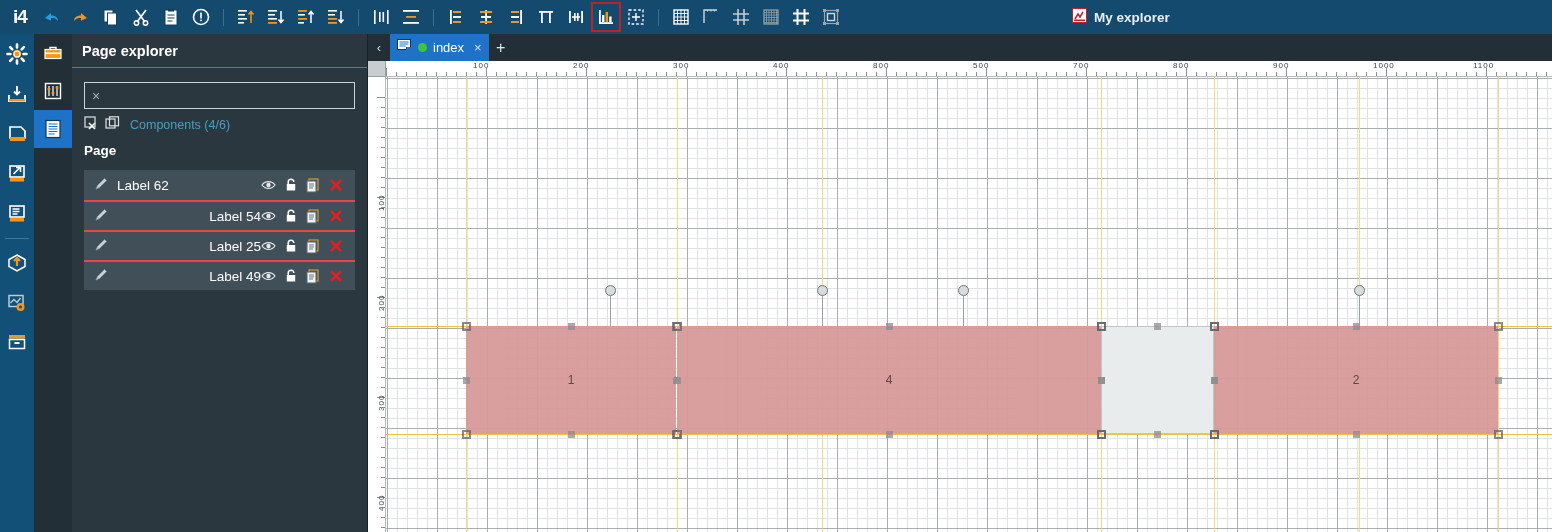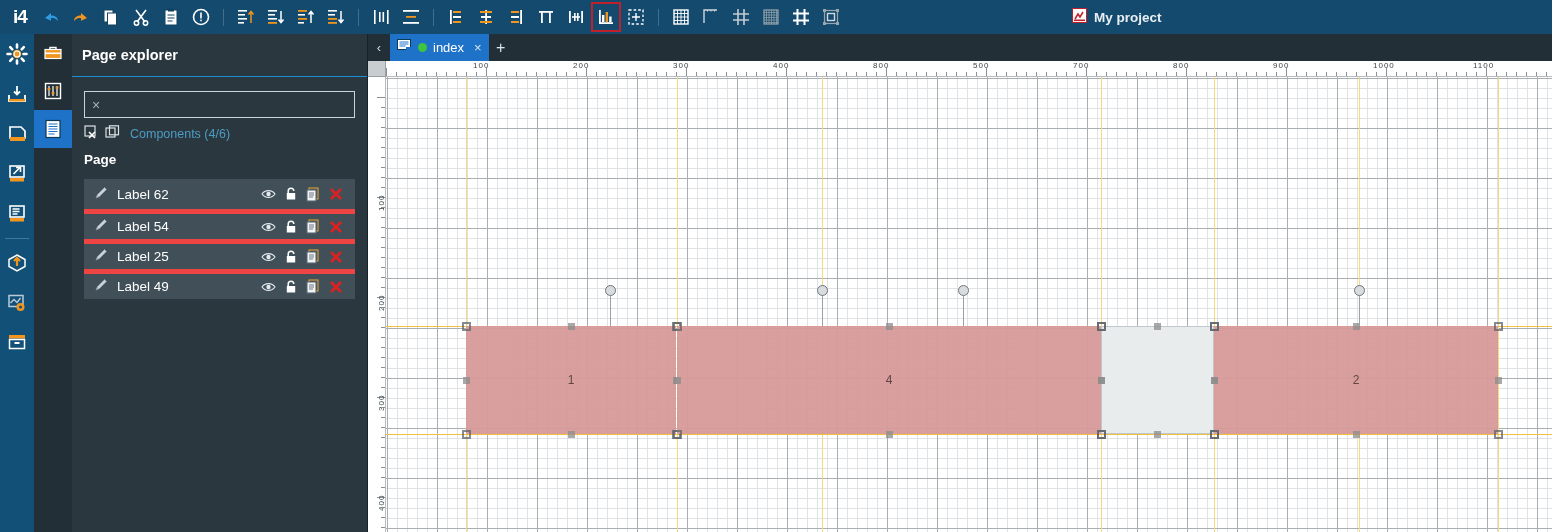--- a/index.html
+++ b/index.html
@@ -63,21 +63,21 @@
   }
   .rail2 .r2item.active{ background:#1e72c8; }
 
   
   .panel{
     position:absolute; left:72px; top:34px; width:296px; height:498px;
     background:#2b373e;
     border-right:1px solid #17222a;
   }
   .panel-header{
-    height:43px; display:flex; align-items:center;
+    height:34px; display:flex; align-items:center;
     padding-left:10px;
     border-bottom:1px solid #1d8dd4;
     background:#2b373e;
   }
   .panel-title{ color:#ffffff; font-size:14.5px; font-weight:bold; }
   .panel-body{ padding:14px 12px 0 12px; }
   .search-wrap{
     position:relative; height:27px;
     border:1px solid #c9d4da; background:#2b373e;
     display:flex; align-items:center;
@@ -96,21 +96,21 @@
   }
   .comp-link{ color:#4b9cc4; font-size:12.5px; cursor:pointer; margin-left:4px; }
   .page-label{ color:#ffffff; font-size:13.5px; font-weight:bold; margin-top:8px; }
 
   .list{ margin-top:12px; }
   .list-row{
     height:30px; display:flex; align-items:center;
     background:#414f58; margin-bottom:0px;
     padding-left:10px; cursor:pointer;
   }
-  .list-row + .list-row{ border-top:5px solid #ef4444; }
+  .list-row + .list-row{ border-top:2px solid #ef4444;text-align:right; }
   .row-name{ color:#ffffff; font-size:13.5px; margin-left:8px; flex:1; }
   .row-actions{ display:flex; align-items:center; gap:9px; padding-right:12px; }
   .row-actions span{ cursor:pointer; display:flex; align-items:center; }
 
   
   .editor{
     position:absolute; left:368px; top:34px; width:1184px; height:498px;
     background:#222f36;
   }
   .tabbar{
@@ -399,21 +399,21 @@
     </div>
 
     <div class="project">
       <span>
         <svg width="15" height="15" viewBox="0 0 15 15">
           <rect x="0.5" y="0.5" width="14" height="14" fill="#ffffff" stroke="#c0202a"></rect>
           <path d="M3 11 L6 6 L8 9 L11 4" stroke="#c0202a" stroke-width="1.5" fill="none"></path>
           <rect x="2" y="11.5" width="11" height="1.6" fill="#c0202a"></rect>
         </svg>
       </span>
-      <span class="plabel">My project</span>
+      <span class="plabel">My explorer</span>
     </div>
   </div>
 
   <div class="rail">
     <div class="ritem" title="Settings">
       <svg width="22" height="22" viewBox="0 0 22 22">
         <circle cx="11" cy="11" r="4.2" fill="#f0961e"></circle>
         <path d="M11 1.5v3M11 17.5v3M1.5 11h3M17.5 11h3M4.2 4.2l2.1 2.1M15.7 15.7l2.1 2.1M17.8 4.2l-2.1 2.1M6.3 15.7l-2.1 2.1" stroke="#ffffff" stroke-width="2.6" stroke-linecap="round"></path>
         <circle cx="11" cy="11" r="3" fill="#f0961e" stroke="#ffffff" stroke-width="1.2"></circle>
       </svg>

